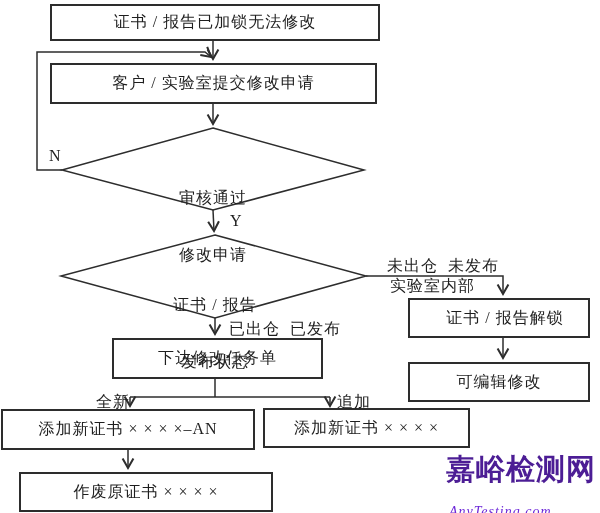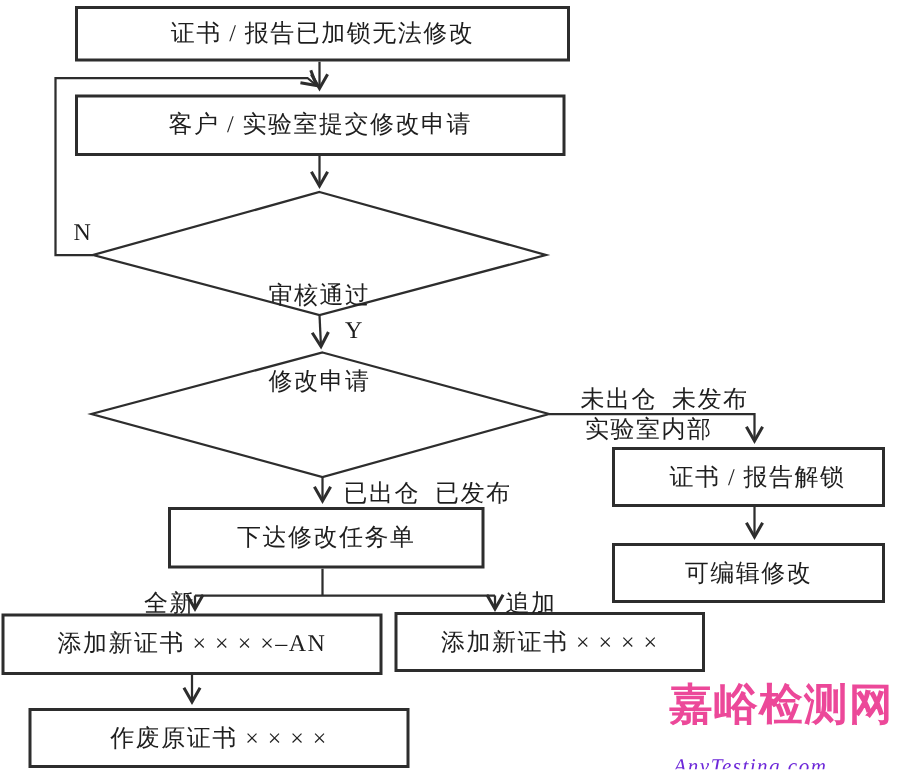--- a/index.html
+++ b/index.html
@@ -49,21 +49,21 @@
     letter-spacing: 1px;
     white-space: pre;
   }
   .wm-cn {
     position: absolute;
     left: 446px;
     top: 450px;
     font-size: 29px;
     font-weight: bold;
     letter-spacing: 1px;
-    color: #ec4899;
+    color: #4c1d95;
     white-space: pre;
     text-align: center;
   }
   .wm-en {
     position: absolute;
     left: 449px;
     top: 504px;
     font-size: 14px;
     font-style: italic;
     letter-spacing: 1px;
@@ -123,20 +123,24 @@
   <div class="node" style="left:408px; top:362px; width:182px; height:40px;">可编辑修改</div>
 
   <div class="node" style="left:19px; top:472px; width:254px; height:40px;">作废原证书 × × × ×</div>
 
   <div class="node" style="left:263px; top:408px; width:207px; height:40px;">添加新证书 × × × ×</div>
 
   <div class="dlabel" style="left:133px; top:150px; width:160px;">
     <div>审核通过</div>
     <div>修改申请</div>
   </div>
+  <div class="dlabel" style="left:135px; top:257px; width:160px;">
+    <div>证书 / 报告</div>
+    <div>发布状态</div>
+  </div>
 
   <div class="elabel" style="left:49px; top:147px;">N</div>
 
   <div class="elabel" style="left:230px; top:212px;">Y</div>
 
   <div class="elabel" style="left:229px; top:319px;">已出仓  已发布</div>
 
   <div class="elabel" style="left:387px; top:256px;">未出仓  未发布</div>
 
   <div class="elabel" style="left:390px; top:276px;">实验室内部</div>

